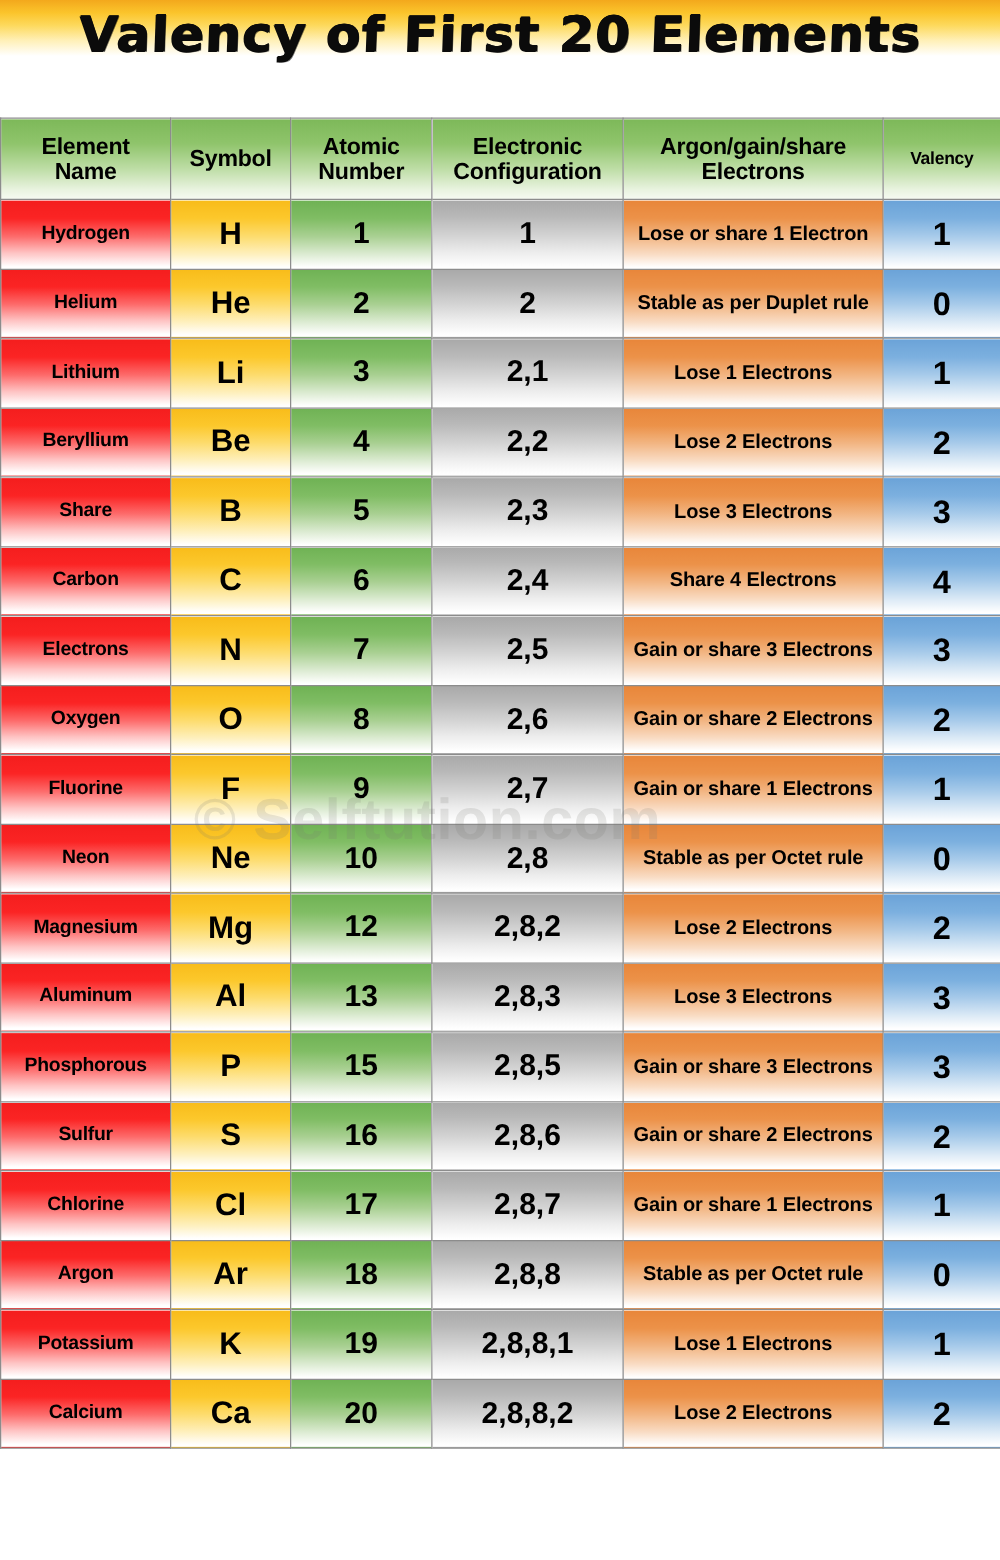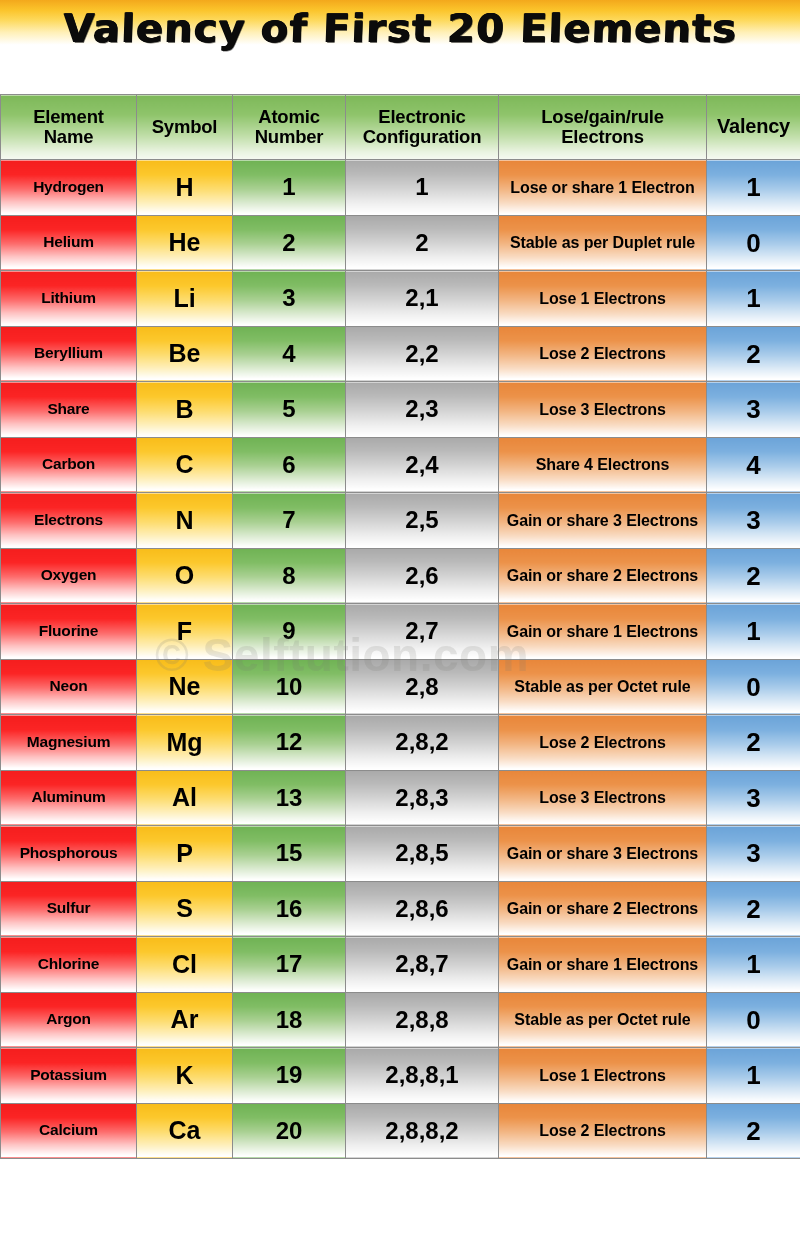--- a/index.html
+++ b/index.html
@@ -86,21 +86,21 @@
     font-size: 18.5px;
     font-weight: bold;
     background: linear-gradient(to bottom,
                 #7DB859 0%,
                 #8FC46B 30%,
                 #BEDDA6 62%,
                 #E9F3E0 88%,
                 #F6FAF2 100%);
     letter-spacing: -0.2px;
   }
-  thead th.h-valency { font-size: 20px; }
+  thead th.h-valency { font-size: 14px; }
 
   
   tbody tr { height: 54.5px; }
   tbody td { height: 54.5px; }
 
   .cell-name {
     font-size: 15.5px;
     font-weight: bold;
     letter-spacing: -0.2px;
     background: linear-gradient(to bottom,
@@ -208,21 +208,21 @@
         </th>
         <th>
           <span>Atomic</span><br>
           <span>Number</span>
         </th>
         <th>
           <span>Electronic</span><br>
           <span>Configuration</span>
         </th>
         <th>
-          <span>Lose/gain/rule</span><br>
+          <span>Argon/gain/share</span><br>
           <span>Electrons</span>
         </th>
         <th class="h-valency">
           <span>Valency</span>
         </th>
       </tr>
     </thead>
     <tbody id="table-body">
         <tr>
           <td class="cell-name">Hydrogen</td>

